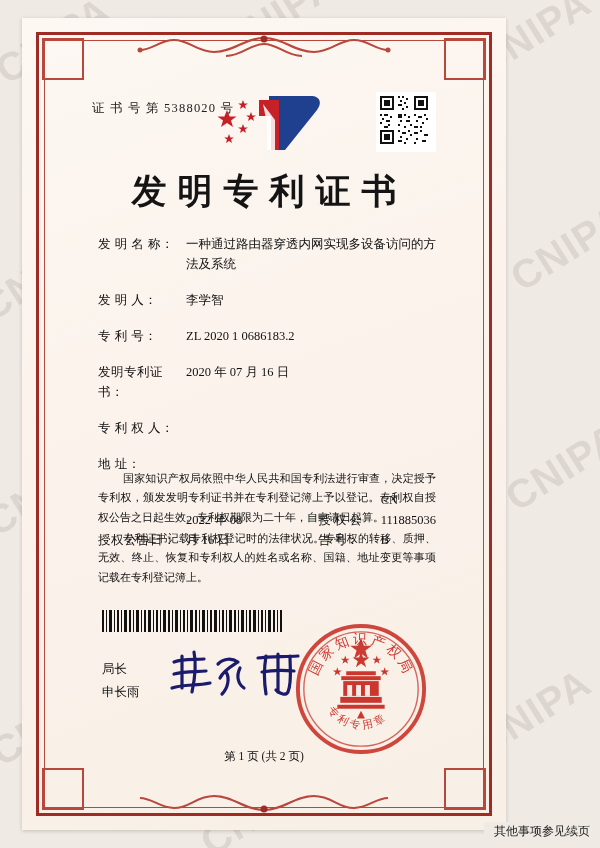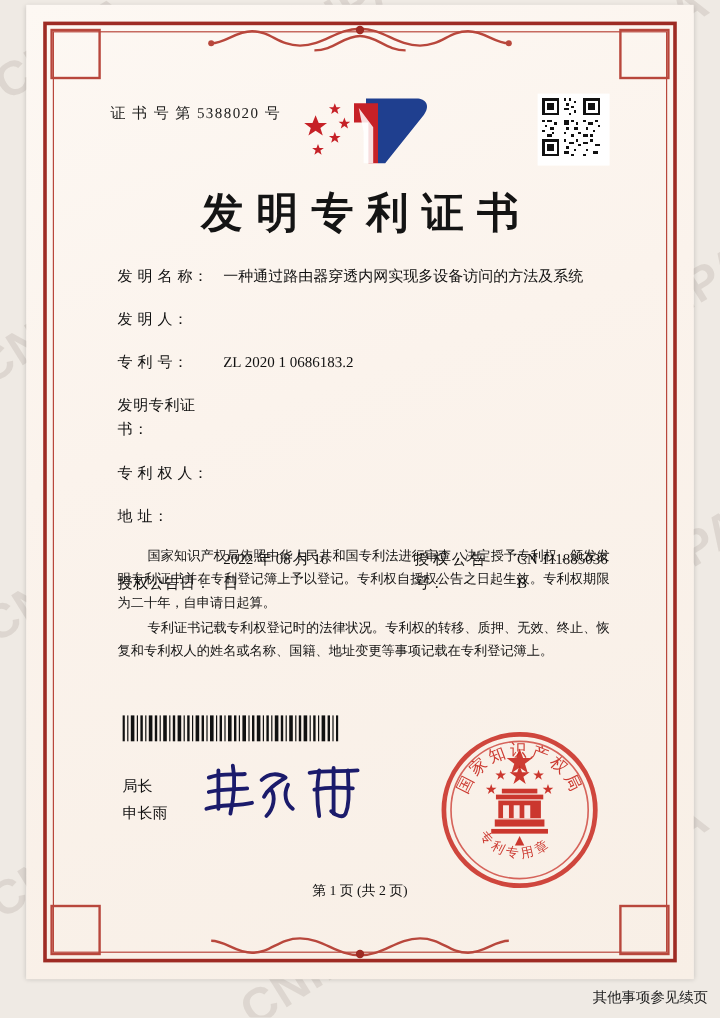--- a/index.html
+++ b/index.html
@@ -21,22 +21,22 @@
     font-family:"Liberation Sans", sans-serif;
     font-weight:bold;
     font-size:40px;
     color:rgba(160,145,135,0.22);
     transform:rotate(-32deg);
     letter-spacing:1px;
     white-space:nowrap;
   }
   .cert{
     position:absolute;
-    left:22px;top:4px;
-    width:556px;height:812px;
+    left:22px;top:18px;
+    width:484px;height:812px;
     background:linear-gradient(160deg,#fdf8f3 0%,#fbf3ec 40%,#f8efe6 100%);
     box-shadow:0 1px 4px rgba(0,0,0,.18);
     z-index:1;
   }
   
   .border-outer{
     position:absolute;
     left:14px;top:14px;right:14px;bottom:14px;
     border:3px solid #9e2b24;
   }
@@ -326,29 +326,31 @@
 
     <div class="fields">
 
       <div class="frow">
         <div class="flabel">发 明 名 称：</div>
         <div class="fvalue">一种通过路由器穿透内网实现多设备访问的方法及系统</div>
       </div>
 
       <div class="frow">
         <div class="flabel">发 明 人：</div>
+        <div class="fvalue">李学智</div>
       </div>
 
       <div class="frow">
         <div class="flabel">专 利 号：</div>
         <div class="fvalue">ZL 2020 1 0686183.2</div>
       </div>
 
       <div class="frow">
         <div class="flabel">发明专利证书：</div>
+        <div class="fvalue">2020 年 07 月 16 日</div>
       </div>
 
       <div class="frow">
         <div class="flabel">专 利 权 人：</div>
       </div>
 
       <div class="frow">
         <div class="flabel">地 址：</div>
       </div>
 

